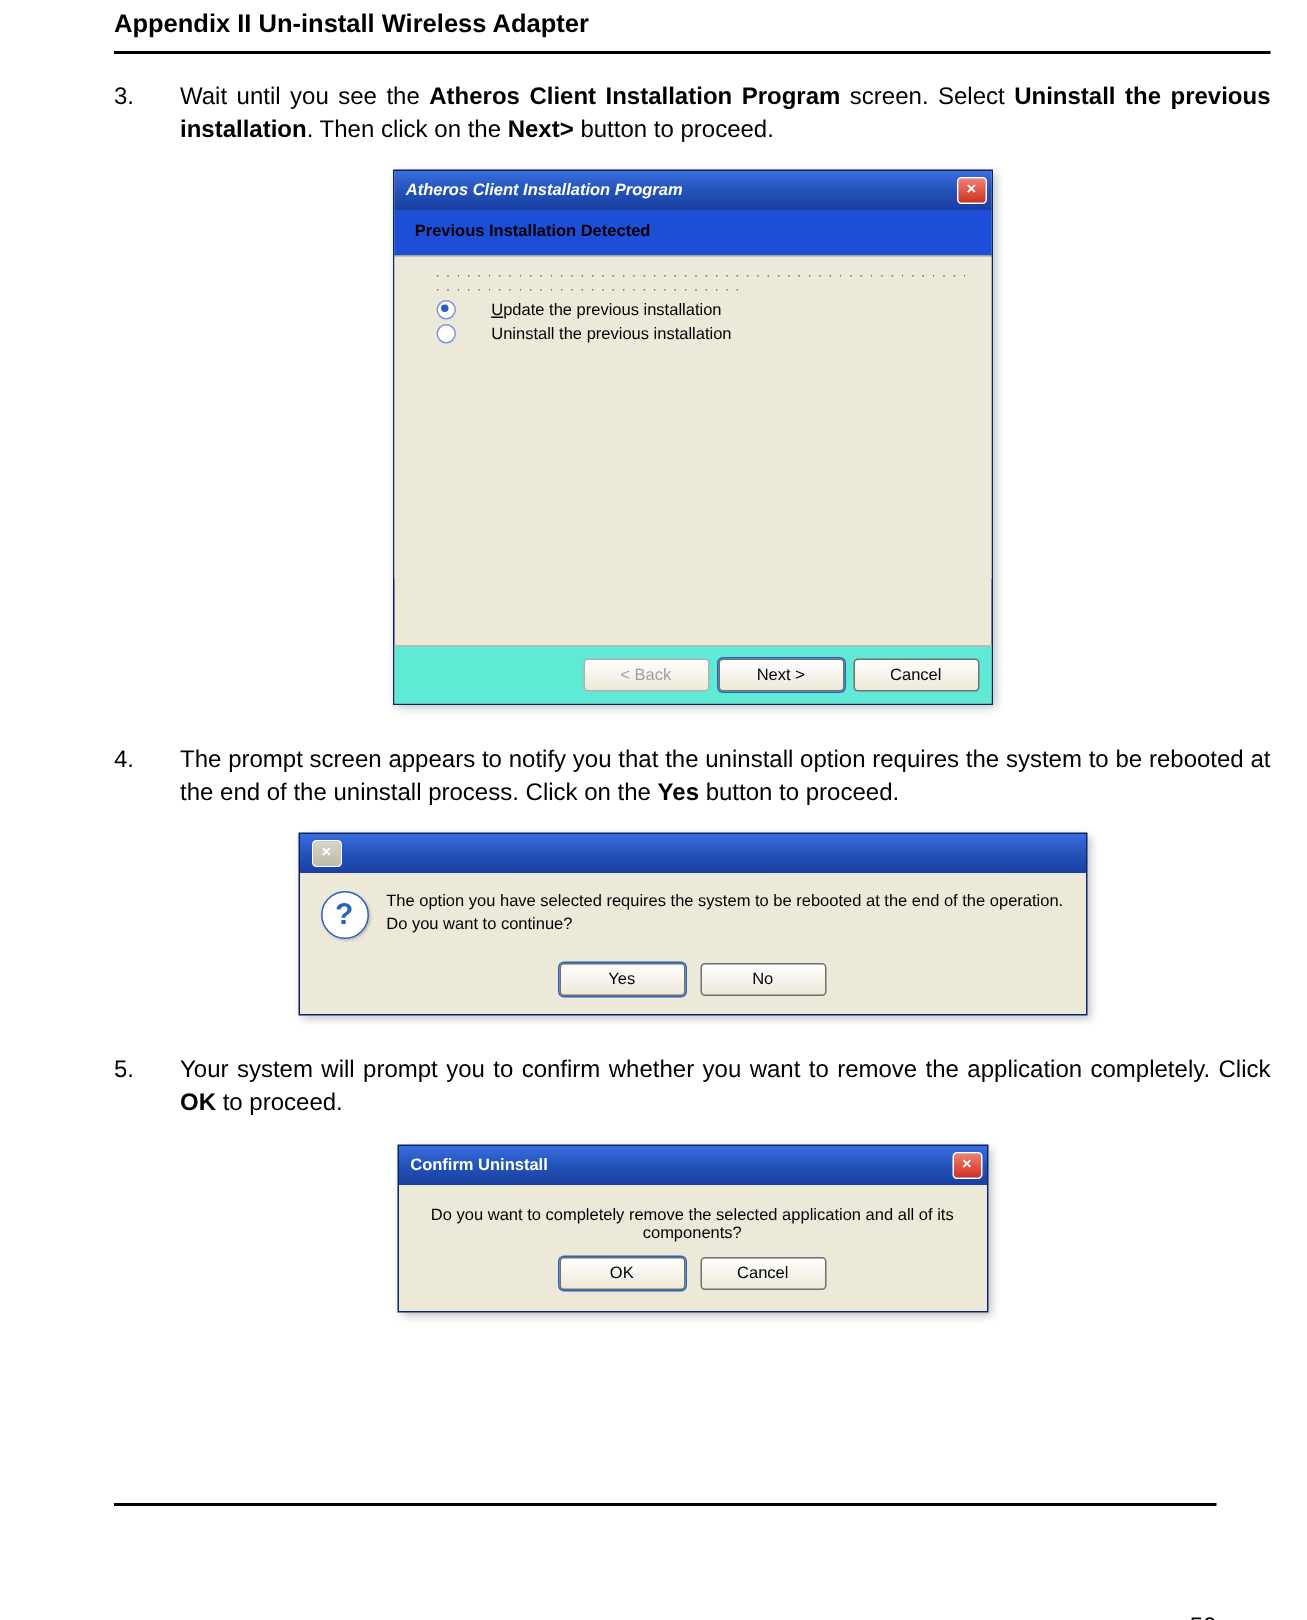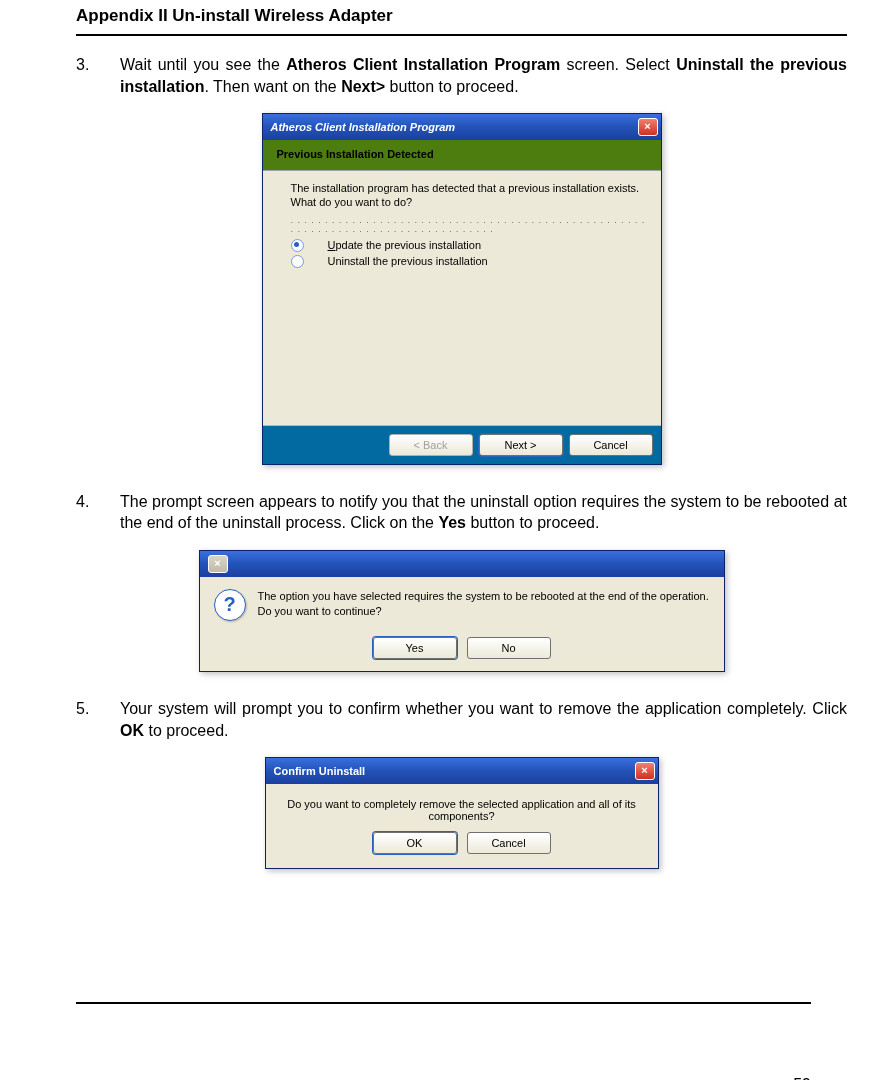--- a/index.html
+++ b/index.html
@@ -90,21 +90,21 @@
     text-align: center;
     line-height: 14px;
     font-weight: bold;
     font-style: normal;
   }
   .closebtn.gray {
     background: linear-gradient(to bottom,#d8d4c8,#c0baa8);
     color: #fff;
   }
   .subhead {
-    background: #4d7c0f;
+    background: #1d4ed8;
     border-bottom: 1px solid #a0a0a0;
     padding: 8px 14px 10px 14px;
   }
   .subhead .sh-title { font-weight: bold; font-size: 11px; }
   .win1 .body {
     padding: 10px 14px 4px 28px;
     background: #ece9d8;
   }
   .win1 .body .q { margin-bottom: 10px; line-height: 1.3; }
   .dots { color: #555; letter-spacing: 1px; font-size:8px; margin-top:-2px;}
@@ -118,22 +118,22 @@
     background:#2a60c0; border-radius:50%;
   }
   .radio-label { font-size: 11px; }
   .radio-label .ul { text-decoration: underline; }
   .win1 .spacer { height: 150px; }
   .installshield {
     color: #9a9a9a; font-size: 10px; padding: 0 0 2px 6px;
   }
   .btnbar {
     border-top: 1px solid #bdb8a8;
-    padding: 8px; text-align: right; background: #0369a1;
-    display:flex; justify-content:flex-end; gap:6px;
+    padding: 8px; text-align: right; background: #5eead4;
+    display:flex; justify-content:flex-end; gap:6px;margin-top:44px;
   }
   .wbtn {
     min-width: 66px; height: 20px;
     background: linear-gradient(to bottom,#fff,#ece9d8);
     border: 1px solid #707070; border-radius: 3px;
     font-size: 11px; font-family: Tahoma, Arial, sans-serif;
     display:inline-flex; align-items:center; justify-content:center;
     padding: 0 8px;
   }
   .wbtn.disabled { color:#a0a0a0; border-color:#b0b0b0; }
@@ -162,35 +162,34 @@
 </head>
 <body>
 
 <div class="page">
   <div class="header">Appendix II    Un-install Wireless Adapter</div>
   <div class="hr"></div>
 
   <div class="step">
     <div class="num">3.</div>
     <div class="txt">
-      <span>Wait until you see the </span><span class="bold">Atheros Client Installation Program</span><span> screen. Select </span><span class="bold">Uninstall the previous installation</span><span>. Then want on the </span><span class="bold">Next&gt;</span><span> button to proceed.</span>
+      <span>Wait until you see the </span><span class="bold">Atheros Client Installation Program</span><span> screen. Select </span><span class="bold">Uninstall the previous installation</span><span>. Then click on the </span><span class="bold">Next&gt;</span><span> button to proceed.</span>
     </div>
   </div>
 
   <div class="dialog-wrap">
     <div class="win win1">
       <div class="titlebar">
         <span class="ttl">Atheros Client Installation Program</span>
         <span class="closebtn">×</span>
       </div>
       <div class="subhead">
         <div class="sh-title">Previous Installation Detected</div>
       </div>
       <div class="body">
-        <div class="q">The installation program has detected that a previous installation exists.  What do you want to do?</div>
         <div class="dots">· · · · · · · · · · · · · · · · · · · · · · · · · · · · · · · · · · · · · · · · · · · · · · · · · · · · · · · · · · · · · · · · · · · · · · · · · · · · · · · · · ·</div>
         <div class="radio-row">
           <span class="radio sel"></span>
           <span class="radio-label"><span class="ul">U</span><span>pdate the previous installation</span></span>
         </div>
         <div class="radio-row">
           <span class="radio"></span>
           <span class="radio-label">Uninstall the previous installation</span>
         </div>
         <div class="spacer"></div>

